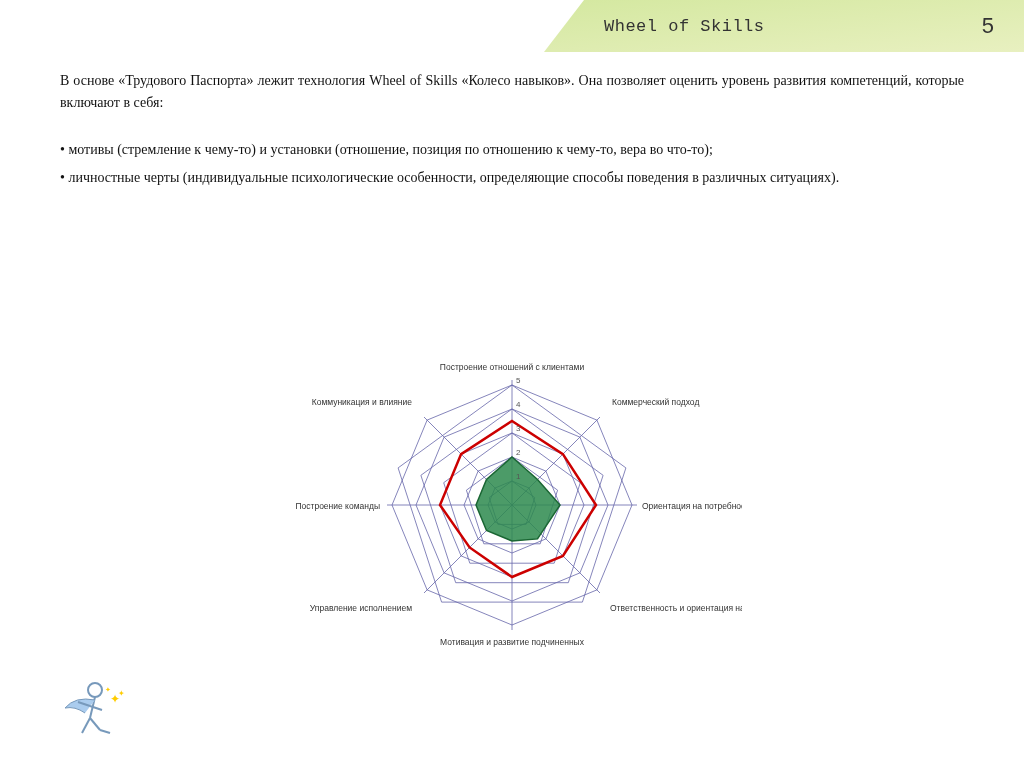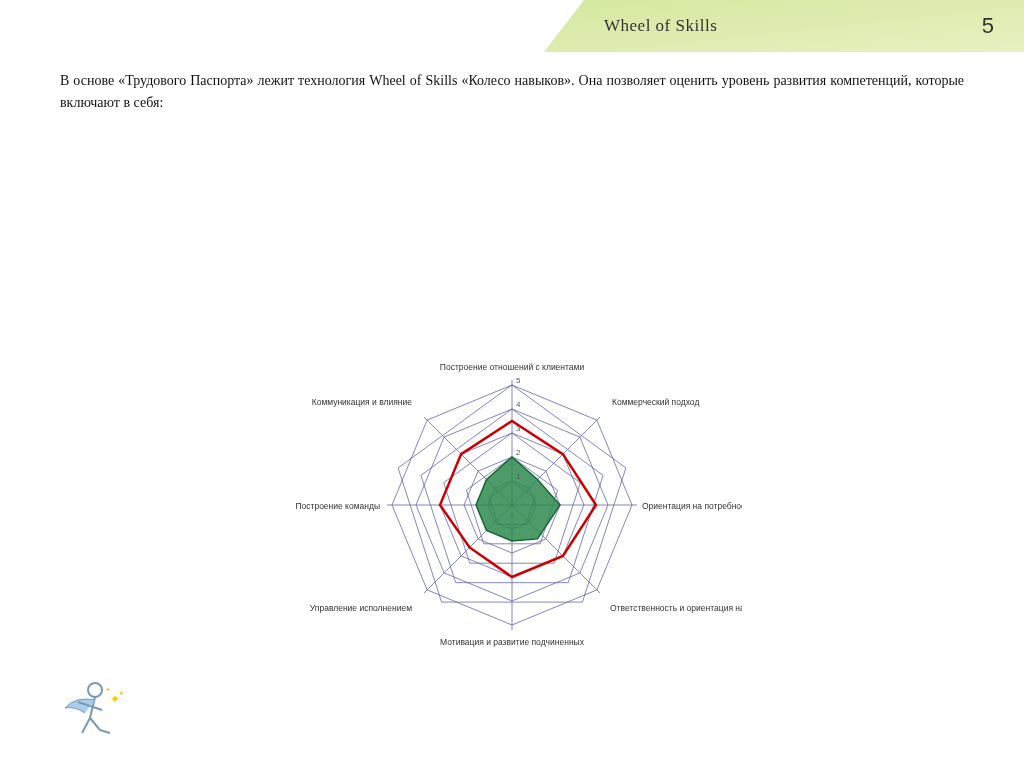--- a/index.html
+++ b/index.html
@@ -29,21 +29,21 @@
       position: absolute;
       top: 0; left: 0; right: 0; bottom: 0;
       background: linear-gradient(to bottom right, #d4e8a0, #e8f0c0);
       clip-path: polygon(40px 0%, 100% 0%, 100% 100%, 0% 100%);
       z-index: 0;
     }
     .header-title {
       position: relative;
       z-index: 1;
       font-size: 17px;
-      font-family: Liberation Serif, serif;
+      font-family: Liberation Mono, monospace;
       color: #333;
       letter-spacing: 0.5px;
     }
     .header-page {
       position: relative;
       z-index: 1;
       font-size: 22px;
       font-family: Arial, sans-serif;
       color: #333;
       font-weight: normal;
@@ -96,20 +96,22 @@
 <body>
 
 <div class="header">
   <div class="header-bg"></div>
   <span class="header-title">Wheel of Skills</span>
   <span class="header-page">5</span>
 </div>
 
 <div class="content">
   <p class="main-text">В  основе  «Трудового  Паспорта»   лежит  технология  Wheel  of  Skills  «Колесо  навыков».  Она позволяет оценить уровень развития компетенций, которые включают в себя:</p>
+  <p class="bullet-item">• мотивы (стремление к чему-то) и установки (отношение, позиция по отношению к чему-то, вера во что-то);</p>
+  <p class="bullet-item">• личностные  черты  (индивидуальные  психологические  особенности,  определяющие способы поведения в различных ситуациях).</p>
 </div>
 
 <div class="chart-container">
   <svg width="460" height="350" viewBox="0 0 460 350">
 
     <g transform="translate(230, 175)">
 
       <polygon points="0,-120 113.9,-37.1 70.4,97.1 -70.4,97.1 -113.9,-37.1" fill="none" stroke="#6666aa" stroke-width="0.8"></polygon>
 
       <polygon points="0,-96 91.1,-29.7 56.3,77.7 -56.3,77.7 -91.1,-29.7" fill="none" stroke="#6666aa" stroke-width="0.8"></polygon>

